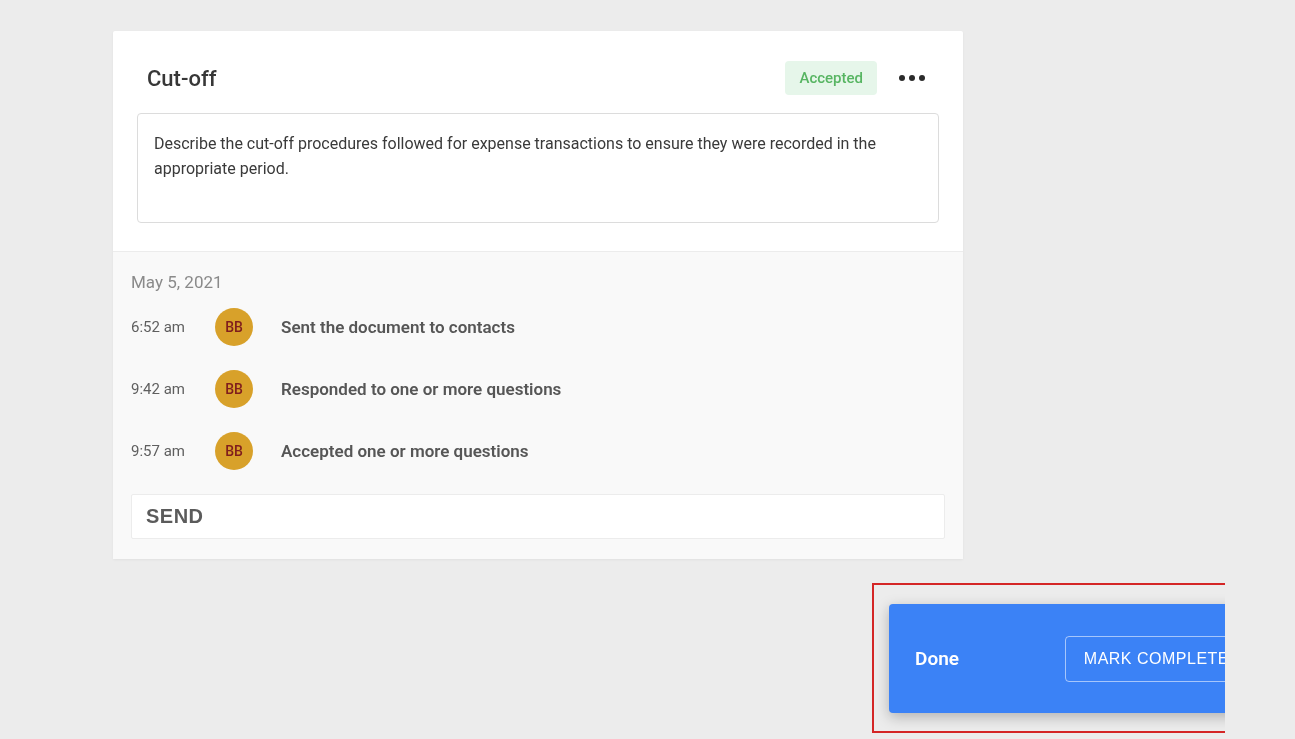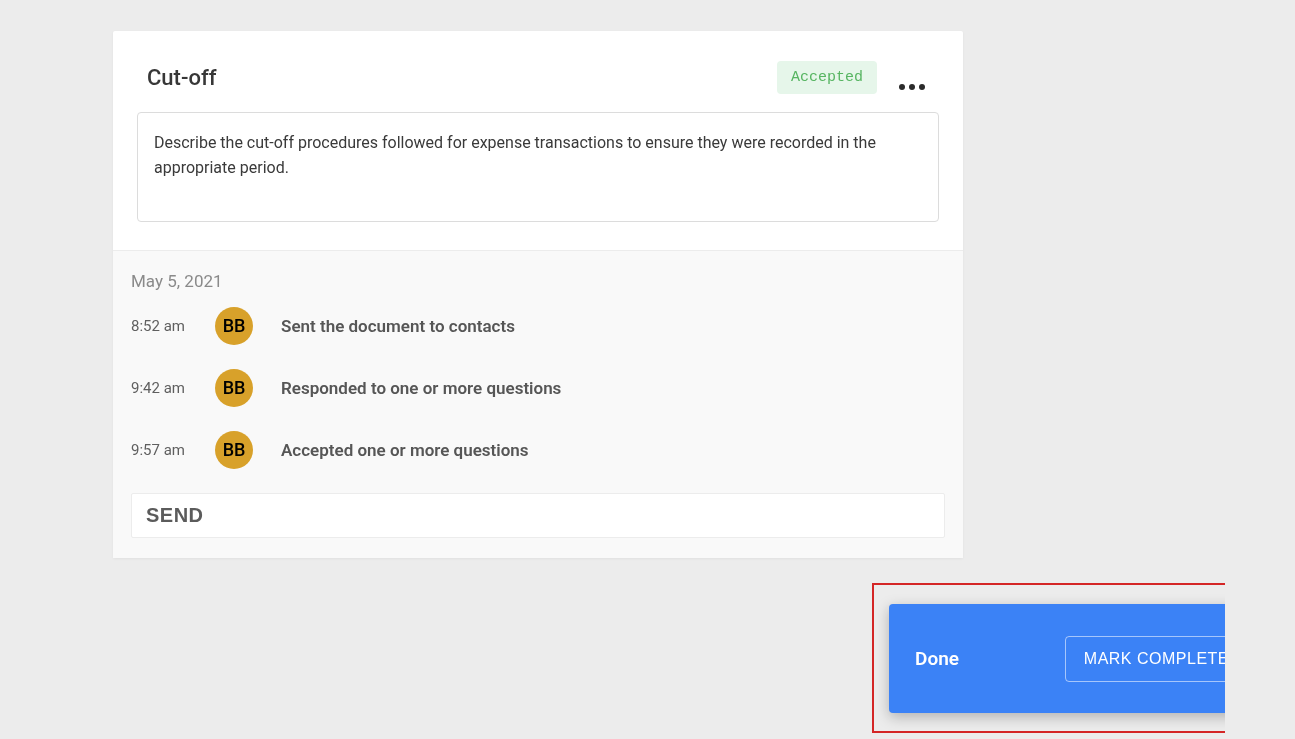--- a/index.html
+++ b/index.html
@@ -45,23 +45,22 @@
     }
 
     .card-title {
       font-size: 22px;
       color: #373737;
       font-weight: 500;
     }
 
     .card-header-right {
       display: flex;
-      align-items: flex-end;
+      align-items: center;
       gap: 18px;
-      font-family: Liberation Mono, monospace;
     }
 
     .status-badge {
       background-color: #e6f6ea;
       color: #57b562;
       padding: 8px 14px;
       border-radius: 4px;
       font-size: 15px;
       font-weight: 500;
     }
@@ -114,22 +113,22 @@
       font-size: 15px;
       color: #5f5f5f;
       flex-shrink: 0;
     }
 
     .avatar {
       width: 38px;
       height: 38px;
       border-radius: 50%;
       background: #d8a12a;
-      color: #000000;
-      font-size: 18px;
+      color: #7f1d1d;
+      font-size: 14px;
       font-weight: 500;
       display: flex;
       align-items: center;
       justify-content: center;
       margin-left: 14px;
       margin-right: 28px;
       flex-shrink: 0;
     }
 
     .activity-text {
@@ -264,21 +263,21 @@
         </div>
       </div>
     </div>
 
     <div class="description-box">Describe the cut-off procedures followed for expense transactions to ensure they were recorded in the appropriate period.</div>
 
     <div class="activity-section">
       <div class="activity-date">May 5, 2021</div>
 
       <div class="activity-item">
-        <div class="activity-time">8:52 am</div>
+        <div class="activity-time">6:52 am</div>
         <div class="avatar">BB</div>
         <div class="activity-text">Sent the document to contacts</div>
       </div>
 
       <div class="activity-item">
         <div class="activity-time">9:42 am</div>
         <div class="avatar">BB</div>
         <div class="activity-text">Responded to one or more questions</div>
       </div>
 

